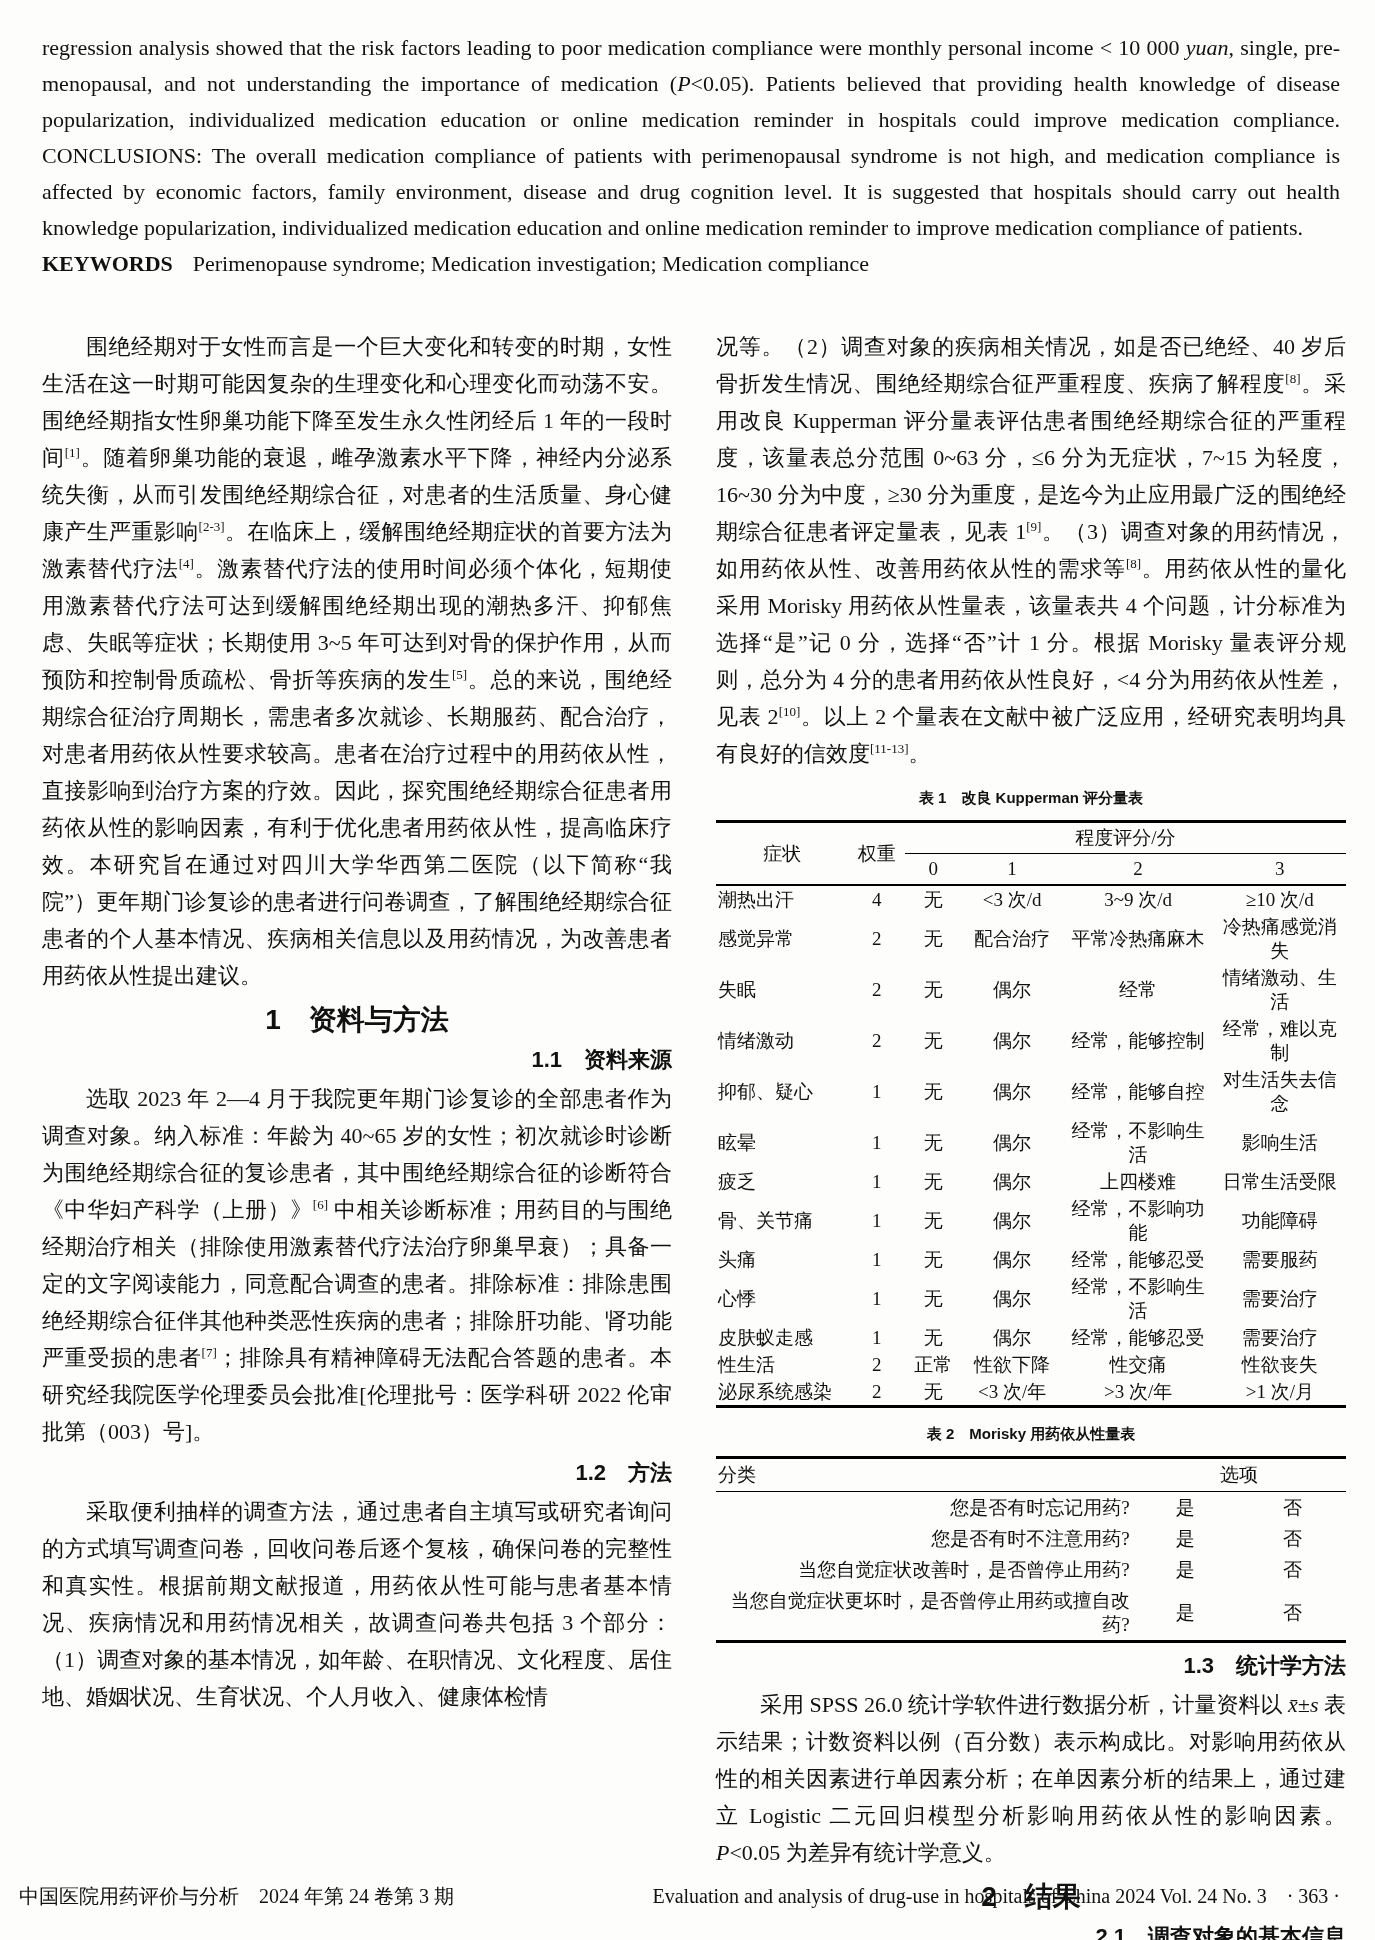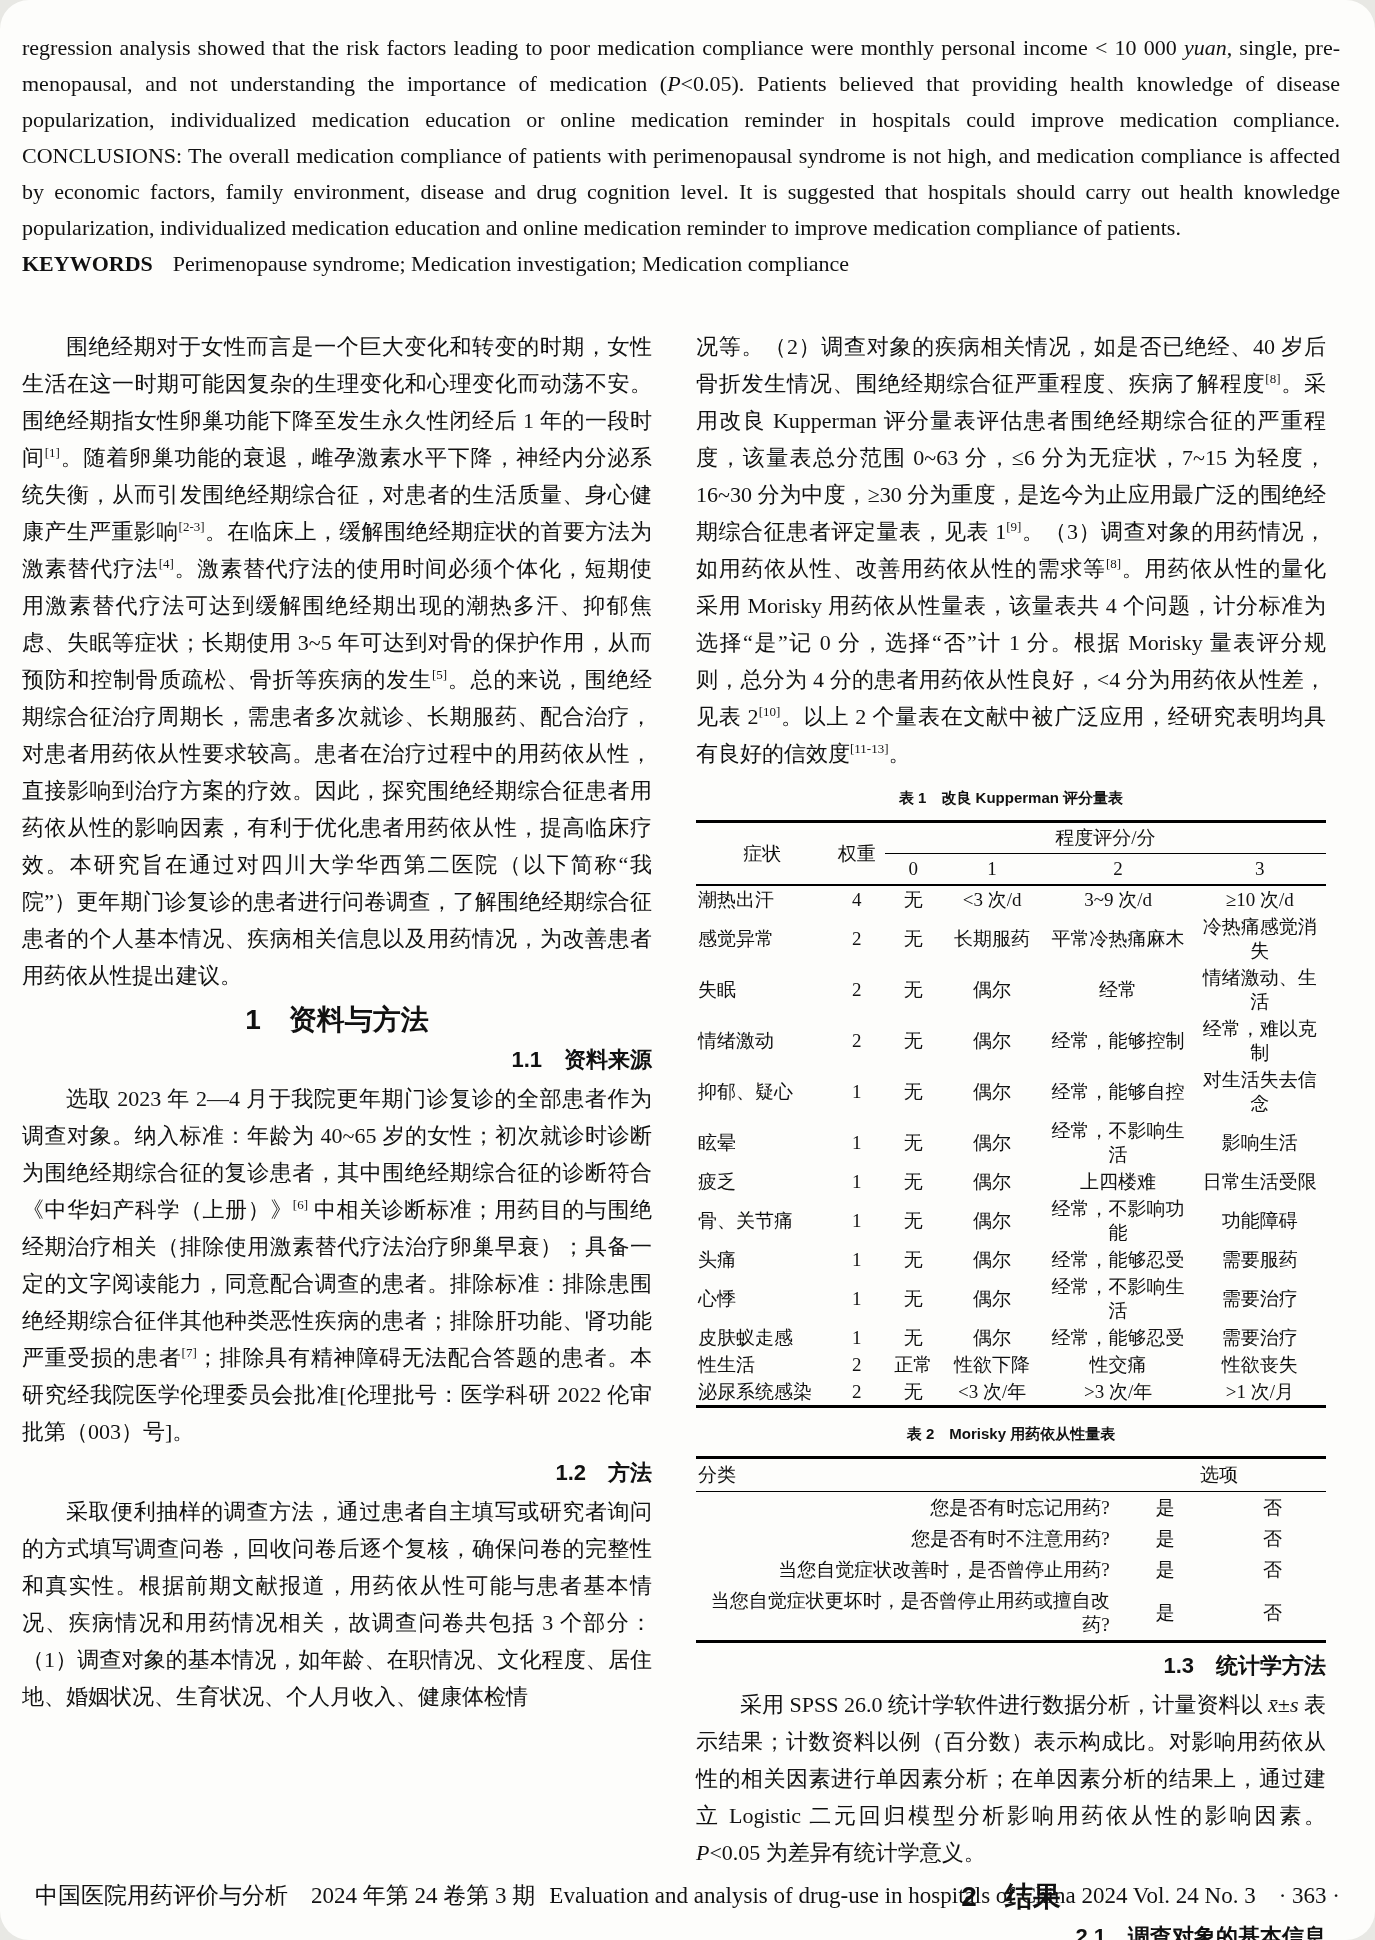--- a/index.html
+++ b/index.html
@@ -5,23 +5,22 @@
   html, body { margin: 0; padding: 0; background: #e8e8e4; }
   .page {
     position: relative;
     width: 1375px;
     height: 1940px;
     margin: 0 auto;
     background: #fdfdfb;
     color: #111;
     font-family: "Liberation Serif", "DejaVu Serif", serif;
     box-sizing: border-box;
-    padding: 30px 35px 0 22px;
+    padding: 30px 35px 0 42px;
     overflow: hidden;
-    border-radius: 29px;
   }
   
   .abs-text {
     margin: 0;
     font-size: 22px;
     line-height: 36px;
     text-align: justify;
   }
   .abs-text i { font-style: italic; }
   .keywords {
@@ -80,24 +79,24 @@
   .t1 tbody td { text-align: center; padding: 1.5px 2px; }
   .t1 tbody td:first-child { text-align: left; }
   .t2 { border-top: 3px solid #000; border-bottom: 3px solid #000; margin-bottom: 6px; }
   .t2 th { font-weight: normal; padding: 4px 2px; border-bottom: 1.5px solid #000; text-align: center; }
   .t2 th.cat { text-align: left; }
   .t2 tbody td { padding: 3.5px 2px; text-align: center; }
   .t2 tbody td:first-child { text-align: right; }
   
   .page-footer {
     position: absolute;
-    left: 35px; right: 35px; bottom: 30px;
+    left: 19px; right: 35px; bottom: 30px;
     display: flex;
     justify-content: space-between;
-    font-size: 23px;
+    font-size: 20px;
     line-height: 28px;
   }
 </style>
 </head>
 <body>
 
 <div class="page">
 
   <section>
     <p class="abs-text">regression analysis showed that the risk factors leading to poor medication compliance were monthly personal income &lt; 10 000 <i>yuan</i>, single, pre-menopausal, and not understanding the importance of medication (<i>P</i>&lt;0.05). Patients believed that providing health knowledge of disease popularization, individualized medication education or online medication reminder in hospitals could improve medication compliance. CONCLUSIONS: The overall medication compliance of patients with perimenopausal syndrome is not high, and medication compliance is affected by economic factors, family environment, disease and drug cognition level. It is suggested that hospitals should carry out health knowledge popularization, individualized medication education and online medication reminder to improve medication compliance of patients.</p>
@@ -149,21 +148,21 @@
               <td>4</td>
               <td>无</td>
               <td>&lt;3 次/d</td>
               <td>3~9 次/d</td>
               <td>≥10 次/d</td>
             </tr>
             <tr>
               <td>感觉异常</td>
               <td>2</td>
               <td>无</td>
-              <td>长期服药</td>
+              <td>配合治疗</td>
               <td>平常冷热痛麻木</td>
               <td>冷热痛感觉消失</td>
             </tr>
             <tr>
               <td>失眠</td>
               <td>2</td>
               <td>无</td>
               <td>偶尔</td>
               <td>经常</td>
               <td>情绪激动、生活</td>

